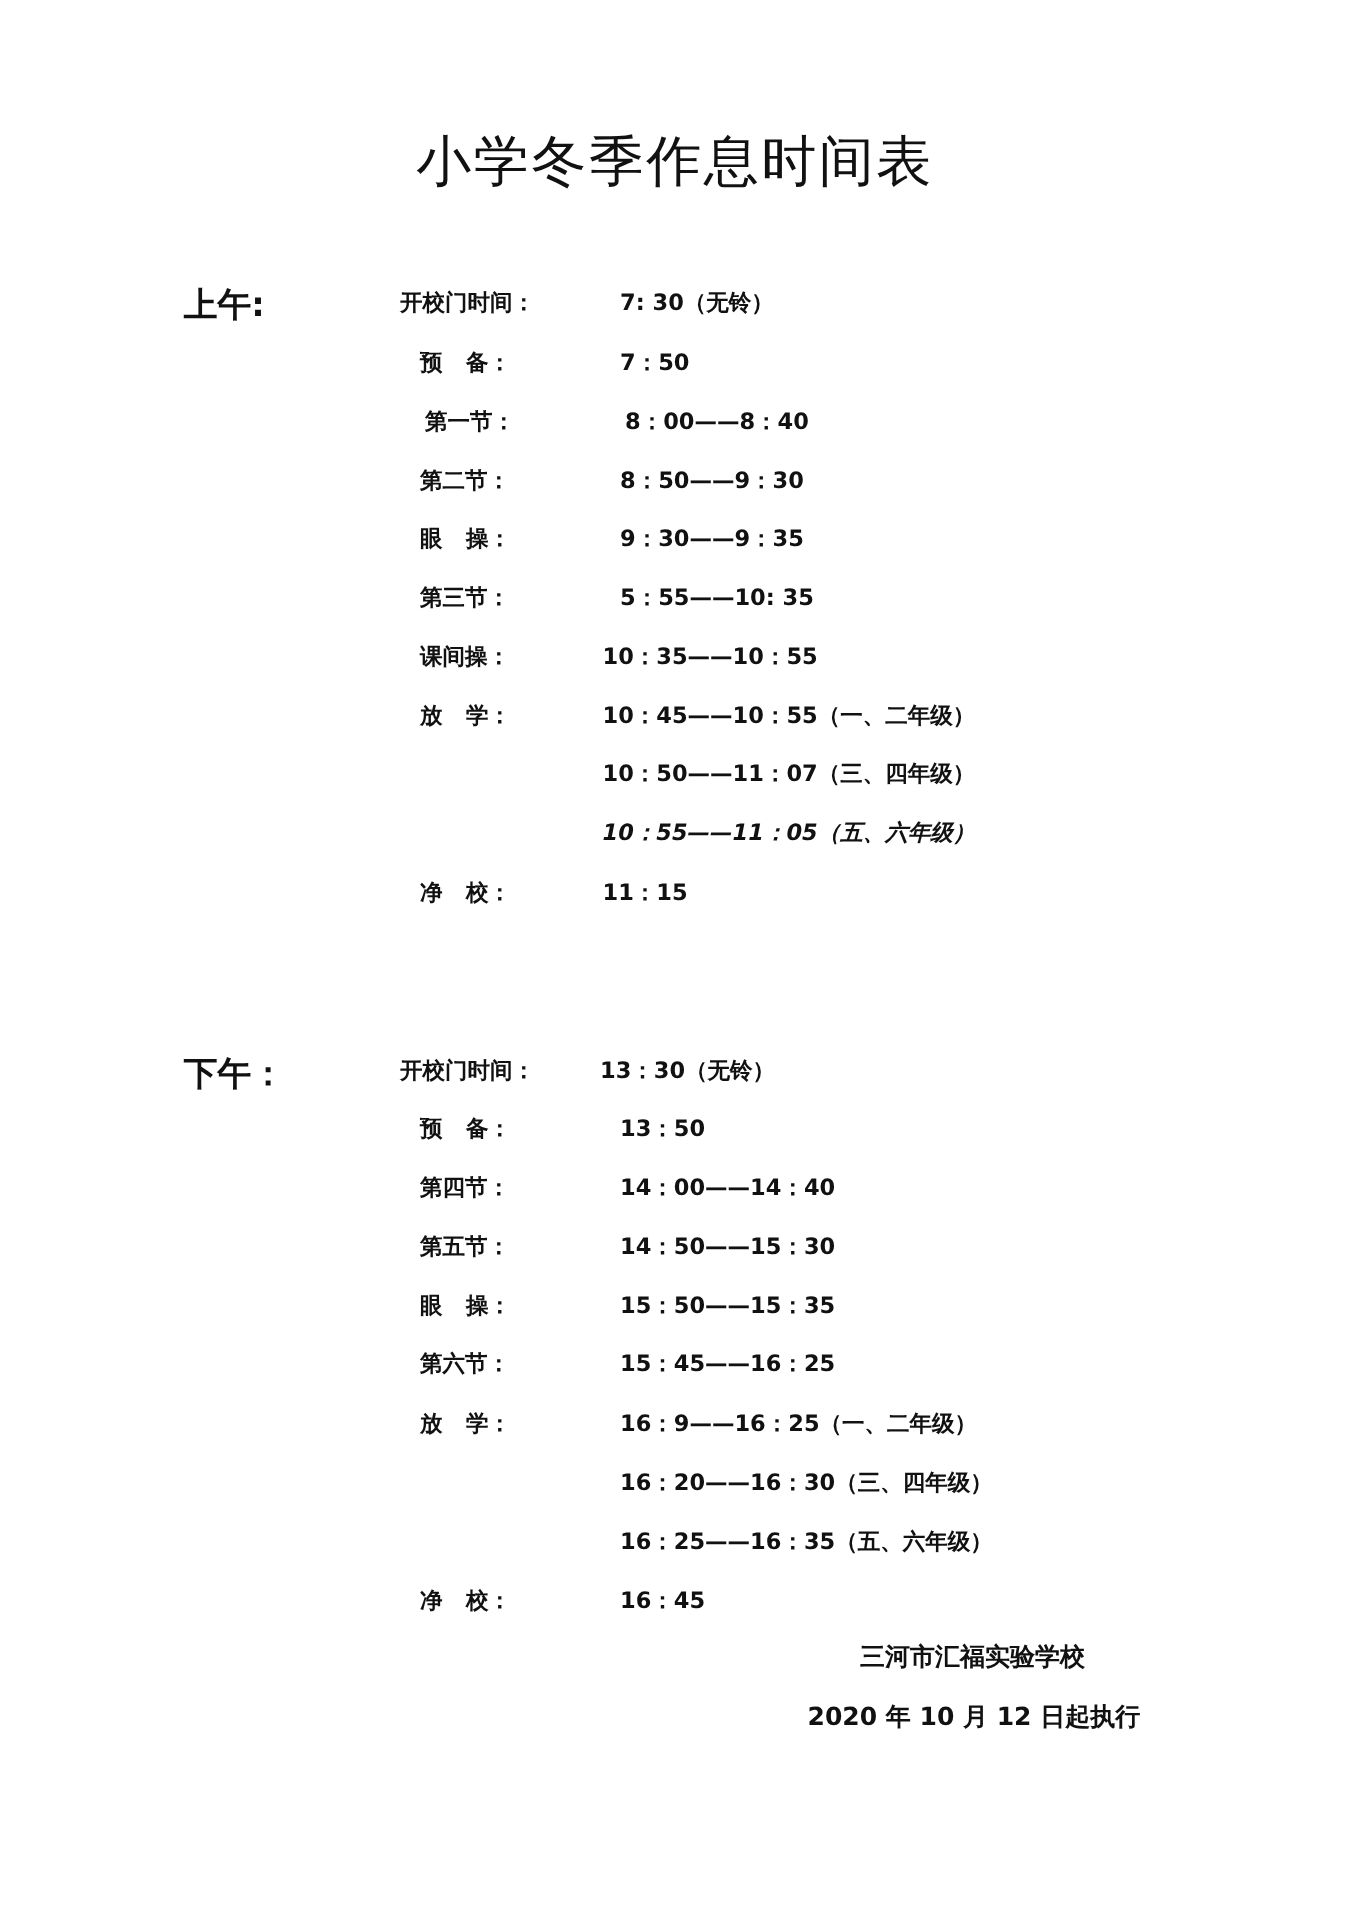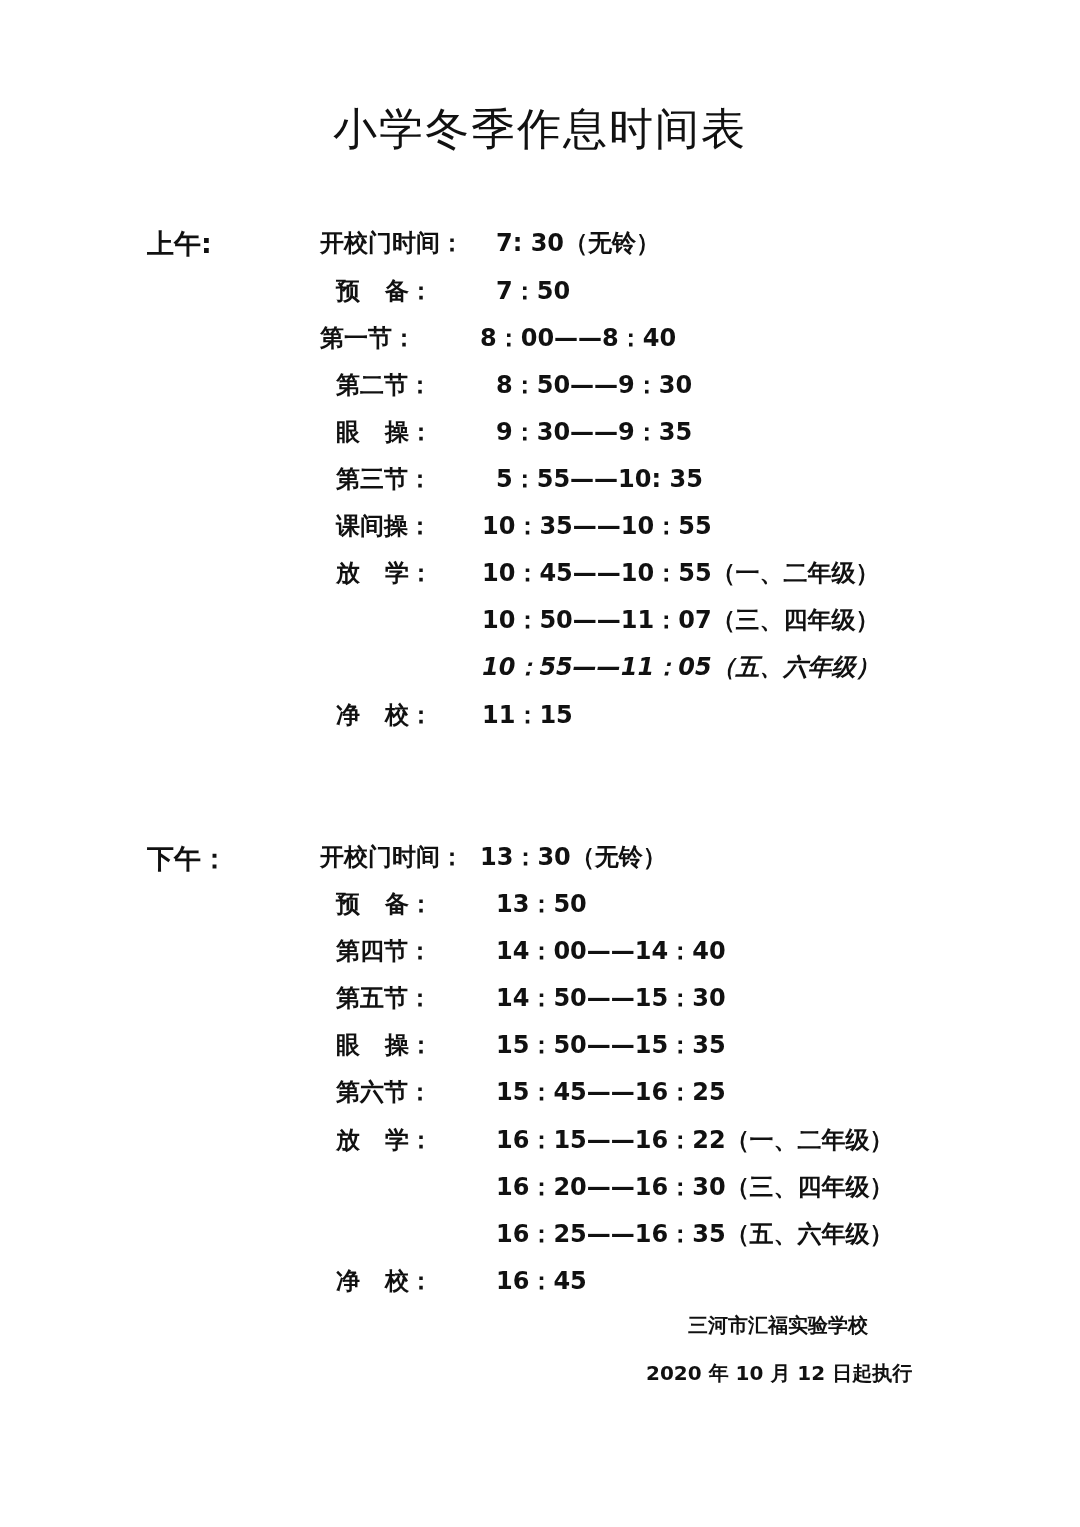--- a/index.html
+++ b/index.html
@@ -1,41 +1,41 @@
 <!DOCTYPE html>
 <html><head>
 <meta charset="utf-8">
 <style>
   html, body { margin: 0; padding: 0; background: #ffffff; }
   body { width: 1080px; height: 1527px; position: relative; overflow: hidden;
          font-family: "DejaVu Sans", "Liberation Sans", sans-serif; color: #111111; }
   .title { position: absolute; top: 100px; left: 0; width: 1080px; text-align: center;
            font-size: 44px; letter-spacing: 2px; font-weight: normal; }
   .period { position: absolute; font-size: 27px; font-weight: bold; }
-  .row { position: absolute; height: 40px; line-height: 40px; font-size: 24px; font-weight: bold; white-space: pre; }
+  .row { position: absolute; height: 40px; line-height: 40px; font-size: 18px; font-weight: bold; white-space: pre; }
   .lab { position: absolute; left: 0; top: 0; }
   .val { position: absolute; top: 0; }
   .footer { position: absolute; font-size: 20px; font-weight: bold; white-space: pre; }
 </style>
 </head>
 <body>
 
 <div class="title">小学冬季作息时间表</div>
 
 <div class="period" style="left:147px; top:226px;">上午:</div>
 
 <div class="row" style="left:320px; top:223px;">
   <span class="lab">开校门时间：</span>
   <span class="val" style="left:176px;">7: 30（无铃）</span>
 </div>
 <div class="row" style="left:336px; top:271px;">
   <span class="lab">预   备：</span>
   <span class="val" style="left:160px;">7：50</span>
 </div>
-<div class="row" style="left:320px; top:318px;">
+<div class="row" style="left:340px; top:318px;">
   <span class="lab">第一节：</span>
   <span class="val" style="left:160px;">8：00——8：40</span>
 </div>
 <div class="row" style="left:336px; top:365px;">
   <span class="lab">第二节：</span>
   <span class="val" style="left:160px;">8：50——9：30</span>
 </div>
 <div class="row" style="left:336px; top:412px;">
   <span class="lab">眼   操：</span>
   <span class="val" style="left:160px;">9：30——9：35</span>
@@ -84,21 +84,21 @@
 <div class="row" style="left:336px; top:1025px;">
   <span class="lab">眼   操：</span>
   <span class="val" style="left:160px;">15：50——15：35</span>
 </div>
 <div class="row" style="left:336px; top:1072px;">
   <span class="lab">第六节：</span>
   <span class="val" style="left:160px;">15：45——16：25</span>
 </div>
 <div class="row" style="left:336px; top:1120px;">
   <span class="lab">放   学：</span>
-  <span class="val" style="left:160px;">16：15——16：22（一、二年级）</span>
+  <span class="val" style="left:160px;">16：9——16：25（一、二年级）</span>
 </div>
 <div class="row" style="left:336px; top:1167px;">
   <span class="val" style="left:160px;">16：20——16：30（三、四年级）</span>
 </div>
 <div class="row" style="left:336px; top:1214px;">
   <span class="val" style="left:160px;">16：25——16：35（五、六年级）</span>
 </div>
 <div class="row" style="left:336px; top:1261px;">
   <span class="lab">净   校：</span>
   <span class="val" style="left:160px;">16：45</span>

